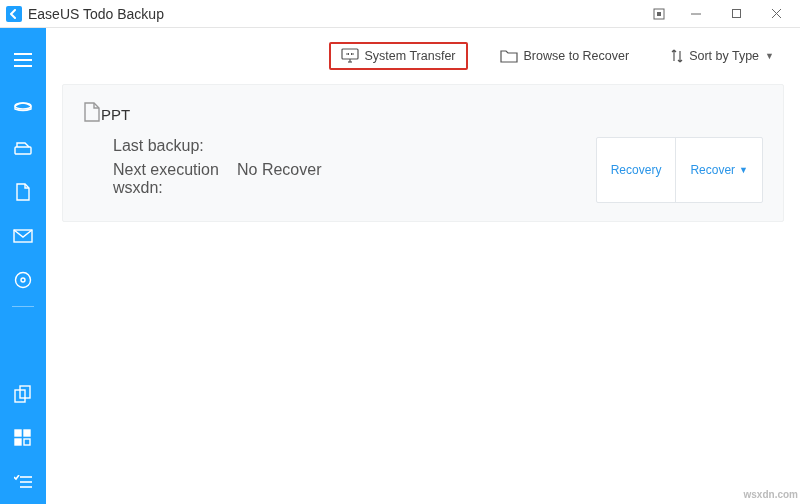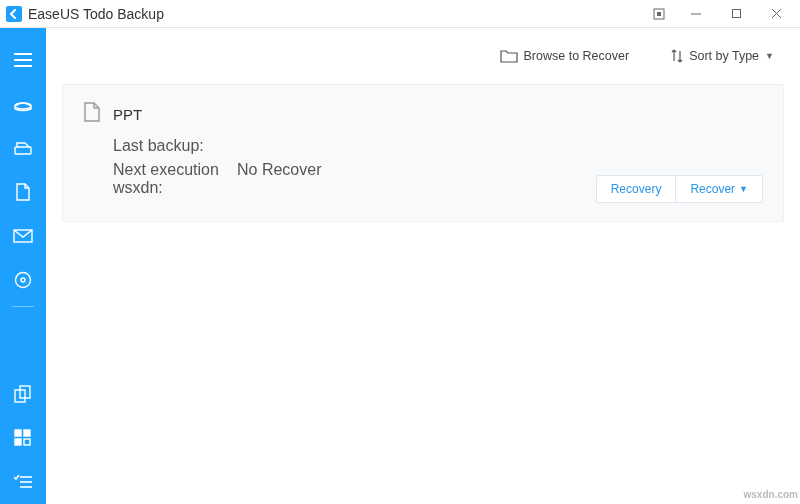--- a/index.html
+++ b/index.html
@@ -25,29 +25,29 @@
 
   
   .toolbar { height: 56px; display: flex; align-items: center; justify-content: flex-end; padding: 0 16px; gap: 22px; font-size: 12.5px; color: #444; }
   .tb-item { display: flex; align-items: center; gap: 6px; padding: 6px 10px; border-radius: 2px; }
   .tb-highlight { border: 2px solid #d63229; padding: 4px 10px; }
   .tb-item svg { stroke: #555; fill: none; }
 
   
   .card-area { padding: 0 16px; }
   .card { background: #f8f9fa; border: 1px solid #eef0f1; border-radius: 2px; padding: 16px 20px 18px 20px; }
-  .card-head { display: flex; align-items: center; gap: 12px; margin-bottom: 10px; }
+  .card-head { display: flex; align-items: center; margin-bottom: 10px; }
   .card-head .cicon { color: #888; }
   .card-head .cname { font-size: 15px; color: #333; }
   .card-body { display: flex; }
   .card-info { padding-left: 30px; font-size: 16px; color: #555; }
   .card-info .row { display: flex; gap: 14px; margin-bottom: 6px; }
   .card-info .lab { width: 110px; color: #555; }
   .card-info .val { color: #555; }
-  .card-actions { margin-left: auto; display: flex; align-items: flex-end; }
+  .card-actions { margin-left: auto; display: flex; }
   .act-group { display: flex; border: 1px solid #e2e6ea; border-radius: 2px; overflow: hidden; background: #fff; }
   .act-group .abtn { padding: 6px 14px; font-size: 12px; color: #2b95e8; border-left: 1px solid #e2e6ea; display:flex; align-items:center; gap:4px;}
   .act-group .abtn:first-child { border-left: none; }
   .caret { font-size: 9px; color: #2b95e8; }
 
   .watermark { position: absolute; right: 2px; bottom: 4px; font-size: 10px; color: #bbb; font-weight: bold; }
 </style>
 </head>
 <body>
 
@@ -144,20 +144,30 @@
           <line x1="6" y1="2" x2="18" y2="2" stroke-width="1.6"></line>
           <line x1="6" y1="7" x2="18" y2="7" stroke-width="1.6"></line>
           <line x1="6" y1="12" x2="18" y2="12" stroke-width="1.6"></line>
           <polyline points="0,2 2,4 5,0" stroke-width="1.6"></polyline>
         </svg>
     </div>
   </div>
 
   <div class="content">
     <div class="toolbar">
+      <div class="tb-item tb-highlight">
+        <svg width="18" height="16" viewBox="0 0 18 16">
+            <rect x="1" y="1" width="16" height="10" rx="1" stroke-width="1.2"></rect>
+            <line x1="7" y1="14" x2="11" y2="14" stroke-width="1.2"></line>
+            <line x1="9" y1="11" x2="9" y2="14" stroke-width="1.2"></line>
+            <path d="M5 6 L8 6 M8 6 L7 5 M8 6 L7 7" stroke-width="1"></path>
+            <path d="M13 6 L10 6 M10 6 L11 5 M10 6 L11 7" stroke-width="1"></path>
+          </svg>
+        <span>System Transfer</span>
+      </div>
       <div class="tb-item">
         <svg width="18" height="14" viewBox="0 0 18 14">
             <path d="M1 3 L1 13 L17 13 L17 4 L8 4 L6 2 L1 2 Z" stroke-width="1.2"></path>
           </svg>
         <span>Browse to Recover</span>
       </div>
       <div class="tb-item">
         <svg width="12" height="14" viewBox="0 0 12 14">
             <path d="M3 1 L3 12 M3 1 L1 3 M3 1 L5 3" stroke-width="1.2"></path>
             <path d="M9 13 L9 2 M9 13 L7 11 M9 13 L11 11" stroke-width="1.2"></path>

